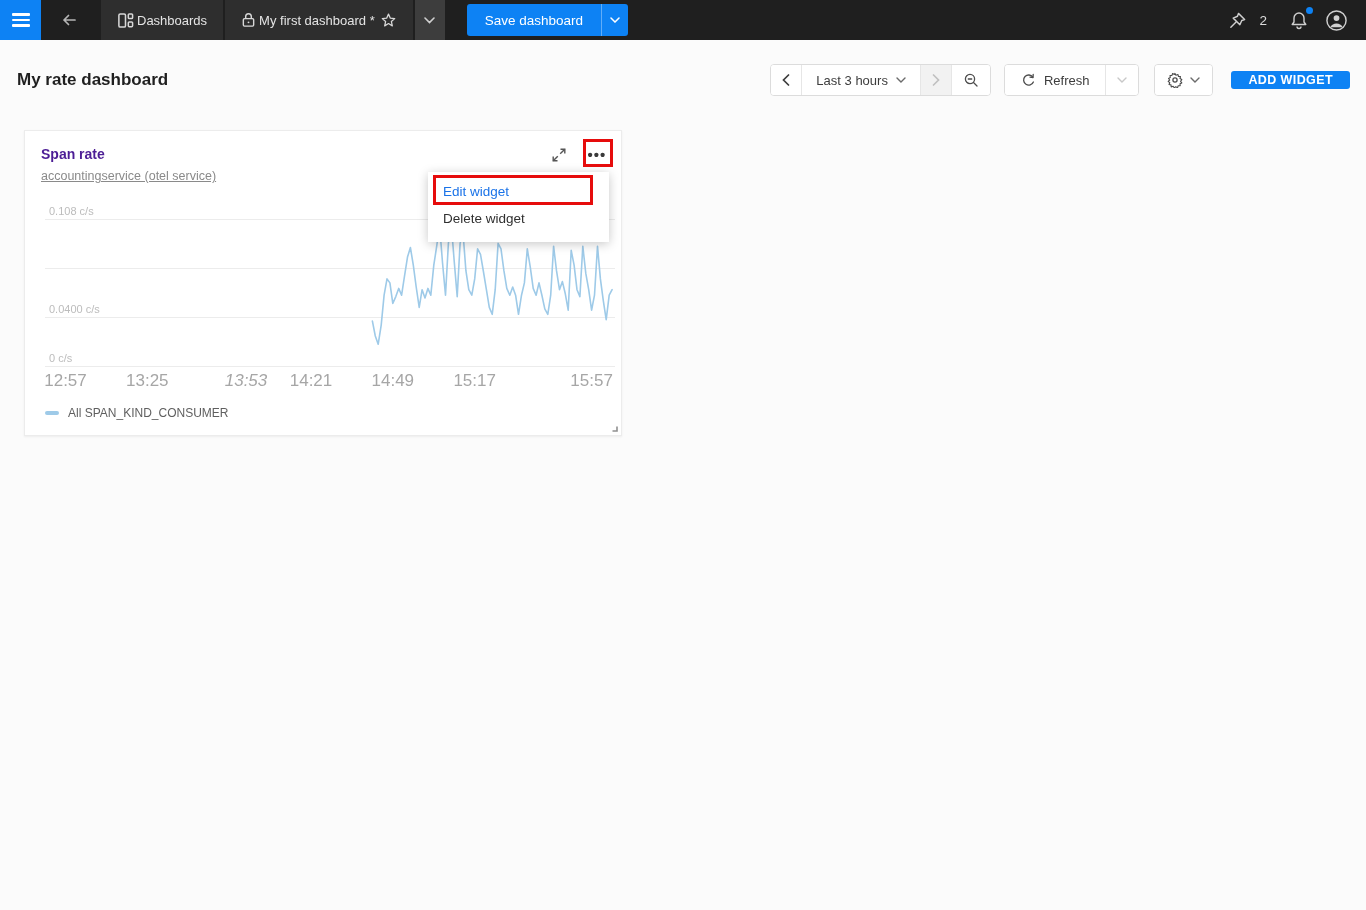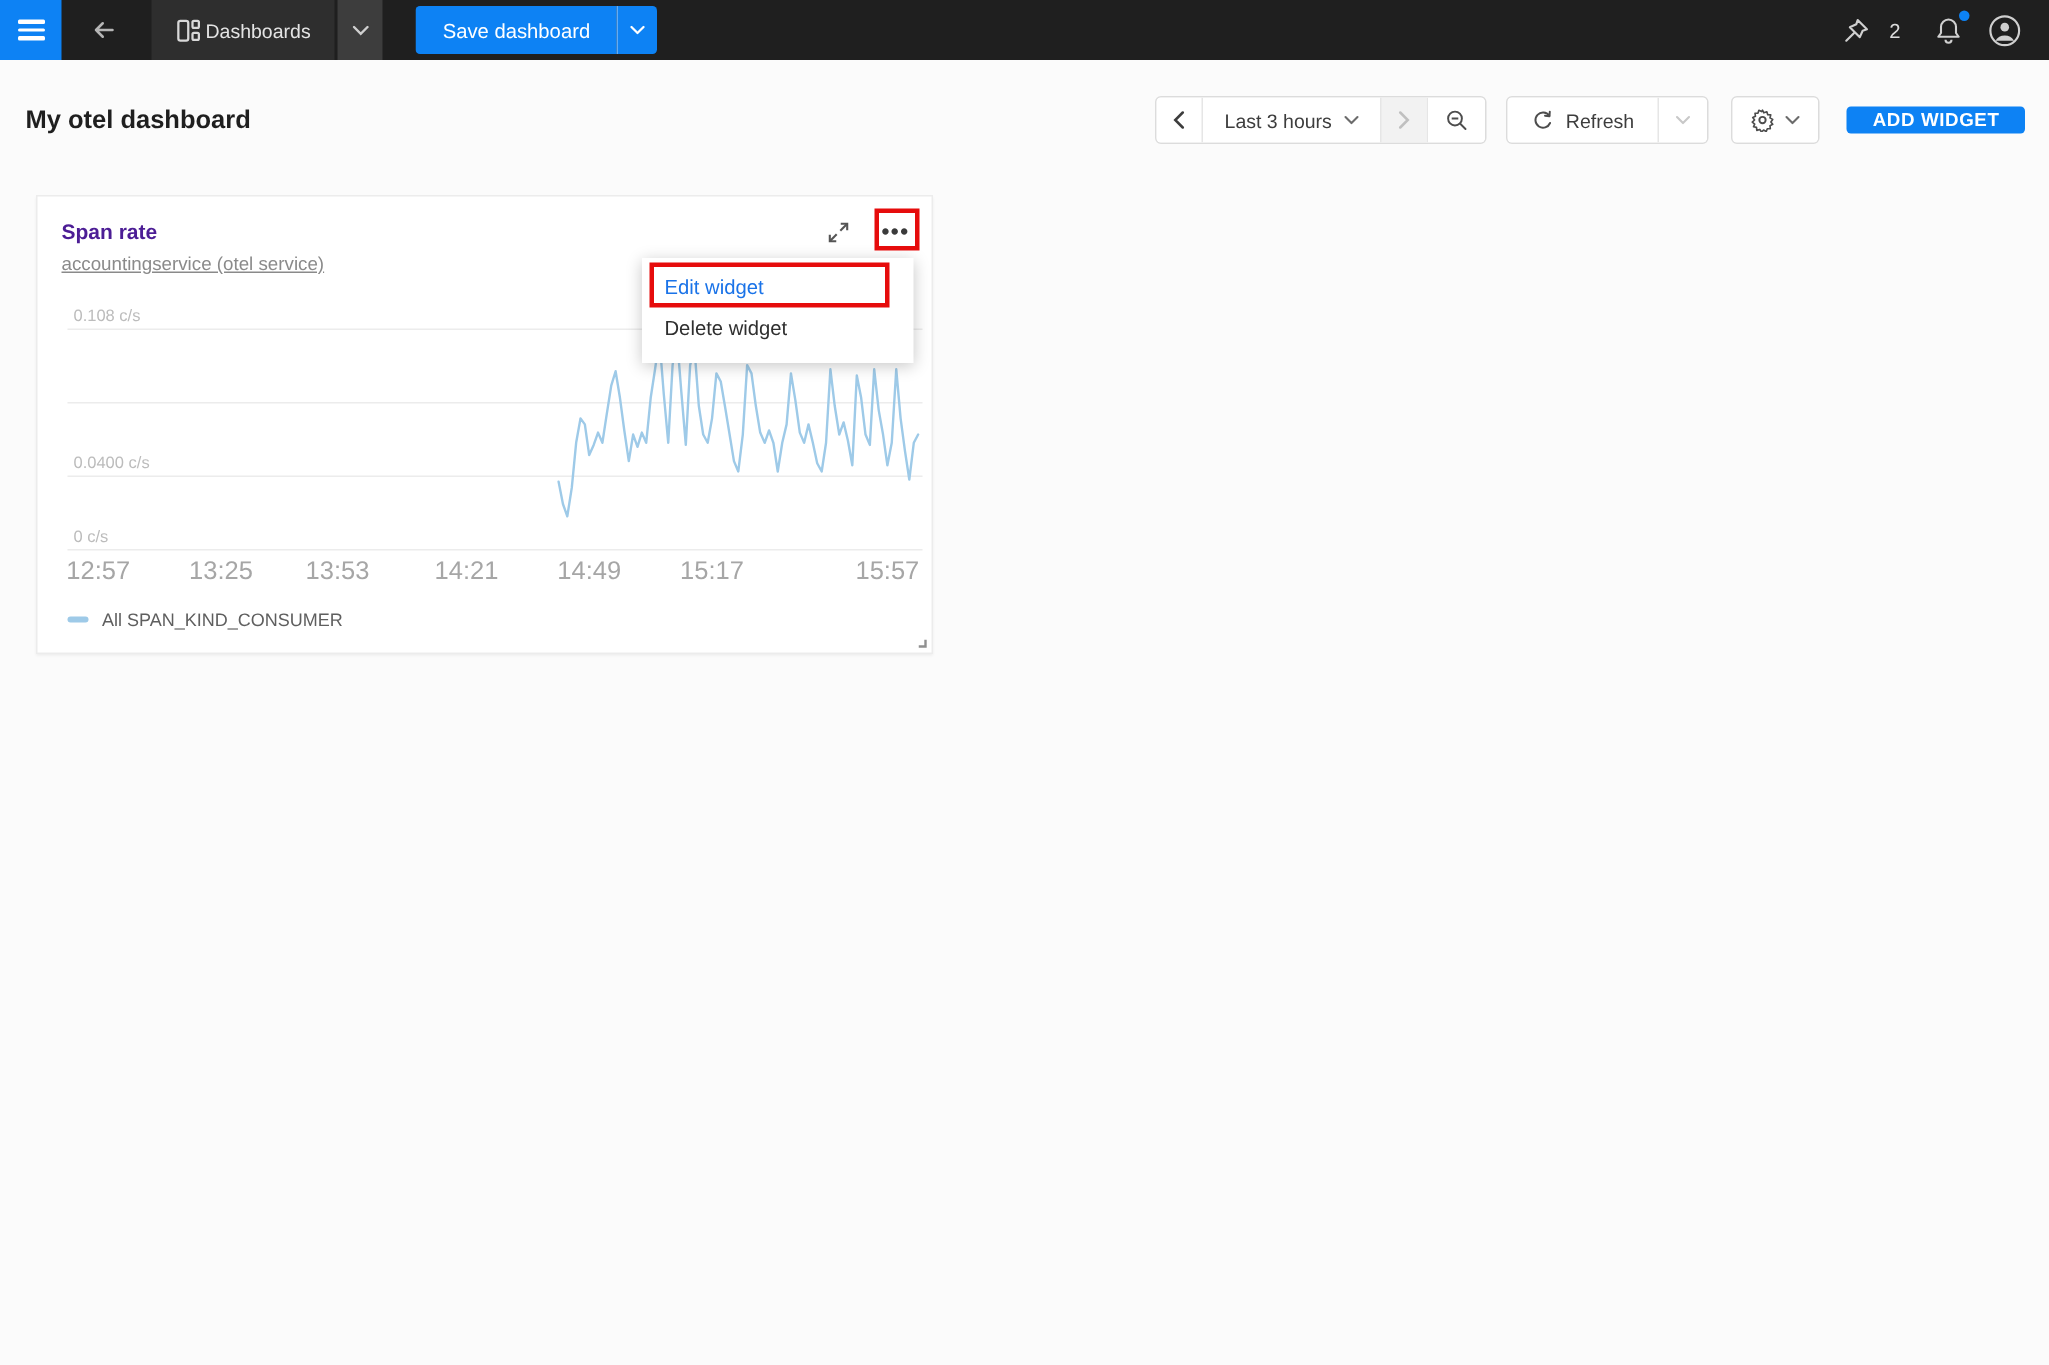--- a/index.html
+++ b/index.html
@@ -86,20 +86,33 @@
   </button>
   <div class="tabs">
     <div class="tab">
       <svg width="17" height="17" viewBox="0 0 18 18">
         <rect x="2" y="2" width="7" height="14" rx="1.5" stroke="#d8d8d8" stroke-width="1.6" fill="none"></rect>
         <rect x="12" y="2" width="4.5" height="5" rx="1" stroke="#d8d8d8" stroke-width="1.6" fill="none"></rect>
         <rect x="12" y="10.5" width="4.5" height="5" rx="1" stroke="#d8d8d8" stroke-width="1.6" fill="none"></rect>
       </svg>
       <span>Dashboards</span>
     </div>
+    <div class="tab">
+      <svg width="15" height="16" viewBox="0 0 16 17">
+        <rect x="2.5" y="7" width="11" height="8" rx="1.2" stroke="#d8d8d8" stroke-width="1.5" fill="none"></rect>
+        <path d="M5 7 V4.8 a3 3 0 0 1 6 0 V7" stroke="#d8d8d8" stroke-width="1.5" fill="none"></path>
+        <circle cx="8" cy="11" r="1" fill="#d8d8d8"></circle>
+      </svg>
+      <span>My first dashboard *</span>
+      <button class="star">
+        <svg width="17" height="17" viewBox="0 0 20 20">
+          <path d="M10 2.5 l2.2 4.8 5.1.5 -3.9 3.4 1.1 5.1 -4.5-2.7 -4.5 2.7 1.1-5.1 -3.9-3.4 5.1-.5 z" stroke="#d8d8d8" stroke-width="1.5" fill="none" stroke-linejoin="round"></path>
+        </svg>
+      </button>
+    </div>
     <button class="tab-caret">
       <svg width="11" height="7" viewBox="0 0 11 7">
         <path d="M1 1 L5.5 5.5 L10 1" stroke="#cfcfcf" stroke-width="1.6" fill="none" stroke-linecap="round"></path>
       </svg>
     </button>
   </div>
   <div class="save-split">
     <button class="save-main">Save dashboard</button>
     <button class="save-caret">
       <svg width="10" height="6" viewBox="0 0 10 6">
@@ -128,21 +141,21 @@
         <circle cx="12" cy="9.5" r="3" fill="#cfcfcf"></circle>
         <path d="M5.5 19 a7.5 7.5 0 0 1 13 0" fill="#cfcfcf"></path>
       </svg>
     </button>
   </div>
 </div>
 
 <div class="page">
 
   <div class="page-header">
-    <h1 class="page-title">My otel dashboard</h1>
+    <h1 class="page-title">My rate dashboard</h1>
     <div class="controls">
       <div class="btn-group">
         <button class="ctl-btn">
           <svg width="8" height="12" viewBox="0 0 8 12">
             <path d="M6.5 1 L1.5 6 L6.5 11" stroke="#3d3d3d" stroke-width="1.7" fill="none" stroke-linecap="round"></path>
           </svg>
         </button>
         <button class="ctl-btn" style="padding:0 14px;">
           <span>Last 3 hours</span>
           <svg width="10" height="6" viewBox="0 0 10 6">
@@ -216,21 +229,21 @@
         <span class="ylabel" style="bottom: 51px;">0.0400 c/s</span>
         <div class="gridline" style="top: 160px;"></div>
         <span class="ylabel" style="bottom: 2px;">0 c/s</span>
         <svg width="570" height="160">
           <polyline points="327.4,115.1 330.3,130.0 333.2,138.2 336.2,119.1 339.1,89.2 342.0,72.9 344.9,76.9 347.8,97.4 350.8,90.6 353.7,82.4 356.6,89.2 359.5,70.1 362.5,51.1 365.4,41.5 368.3,59.2 371.2,81.0 374.2,101.4 377.1,83.7 380.0,91.9 382.9,82.4 385.8,89.2 388.8,59.2 391.7,40.2 394.6,19.7 397.5,56.5 400.5,89.2 403.4,37.4 406.3,18.4 409.2,55.1 412.2,90.6 415.1,37.4 418.0,26.6 420.9,64.7 423.8,83.7 426.8,89.2 429.7,72.9 432.6,42.9 435.5,48.3 438.5,66.0 441.4,83.7 444.3,101.4 447.2,108.3 450.2,83.7 453.1,37.4 456.0,42.9 458.9,64.7 461.8,82.4 464.8,89.2 467.7,81.0 470.6,89.2 473.5,108.3 476.5,89.2 479.4,76.9 482.3,42.9 485.2,60.6 488.2,82.4 491.1,89.2 494.0,76.9 496.9,89.2 499.8,102.8 502.8,108.3 505.7,89.2 508.6,40.2 511.5,64.7 514.5,83.7 517.4,75.6 520.3,87.8 523.2,104.2 526.2,44.3 529.1,59.2 532.0,83.7 534.9,90.6 537.8,40.2 540.8,67.4 543.7,83.7 546.6,104.2 549.5,89.2 552.5,40.2 555.4,72.9 558.3,94.6 561.2,113.7 564.2,89.2 567.1,83.7" fill="none" stroke="#9ecae8" stroke-width="1.6" stroke-linejoin="round" stroke-linecap="round"></polyline>
         </svg>
       </div>
     <div class="x-axis" id="xaxis">
         <span style="left: 20.5px;">12:57</span>
         <span style="left: 102.3px;">13:25</span>
-        <span style="left: 180px;">13:53</span>
+        <span style="left: 201px; font-style: italic;">13:53</span>
         <span style="left: 266px;">14:21</span>
         <span style="left: 347.8px;">14:49</span>
         <span style="left: 429.7px;">15:17</span>
         <span style="left: 546.6px;">15:57</span>
       </div>
 
     <div class="legend">
       <span class="swatch"></span>
       <span class="legend-label">All SPAN_KIND_CONSUMER</span>
     </div>

